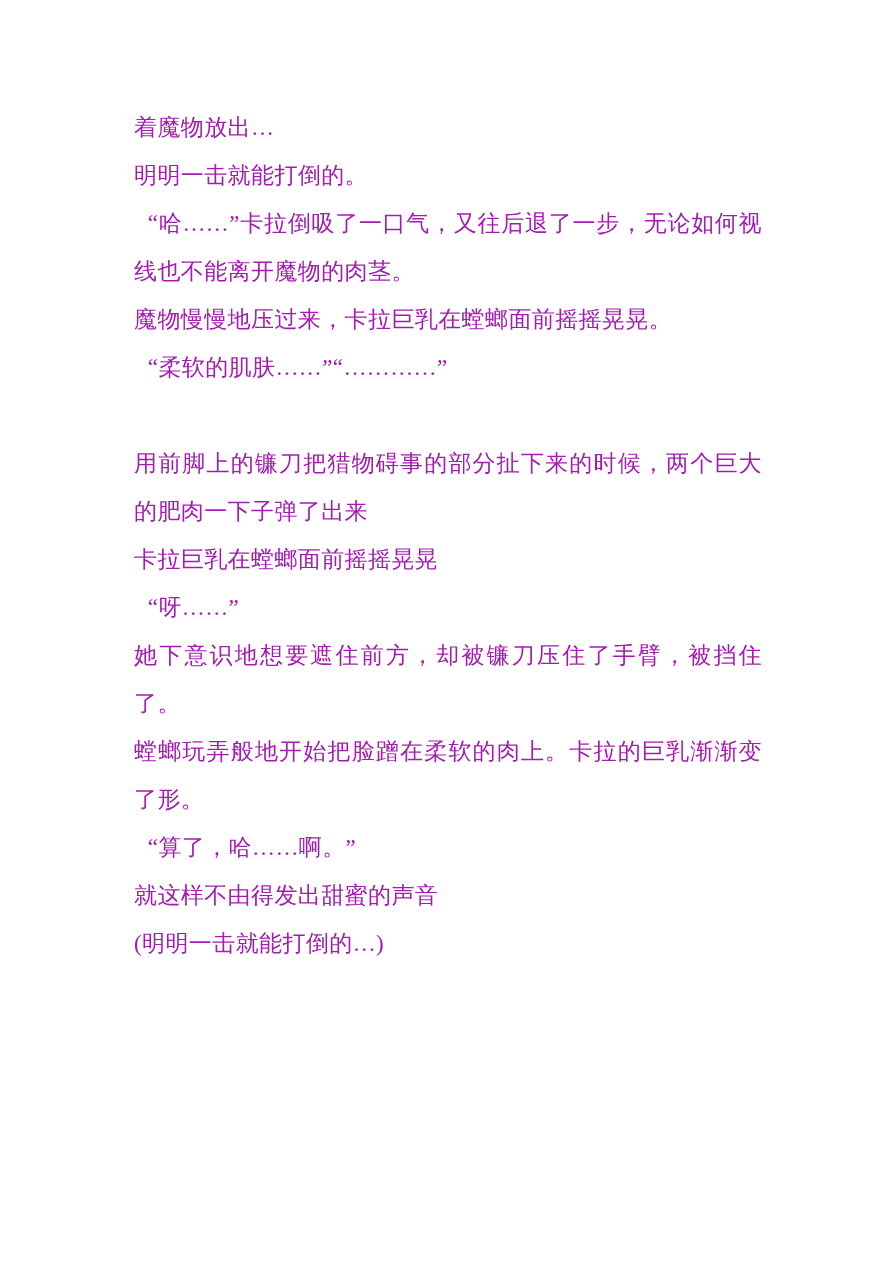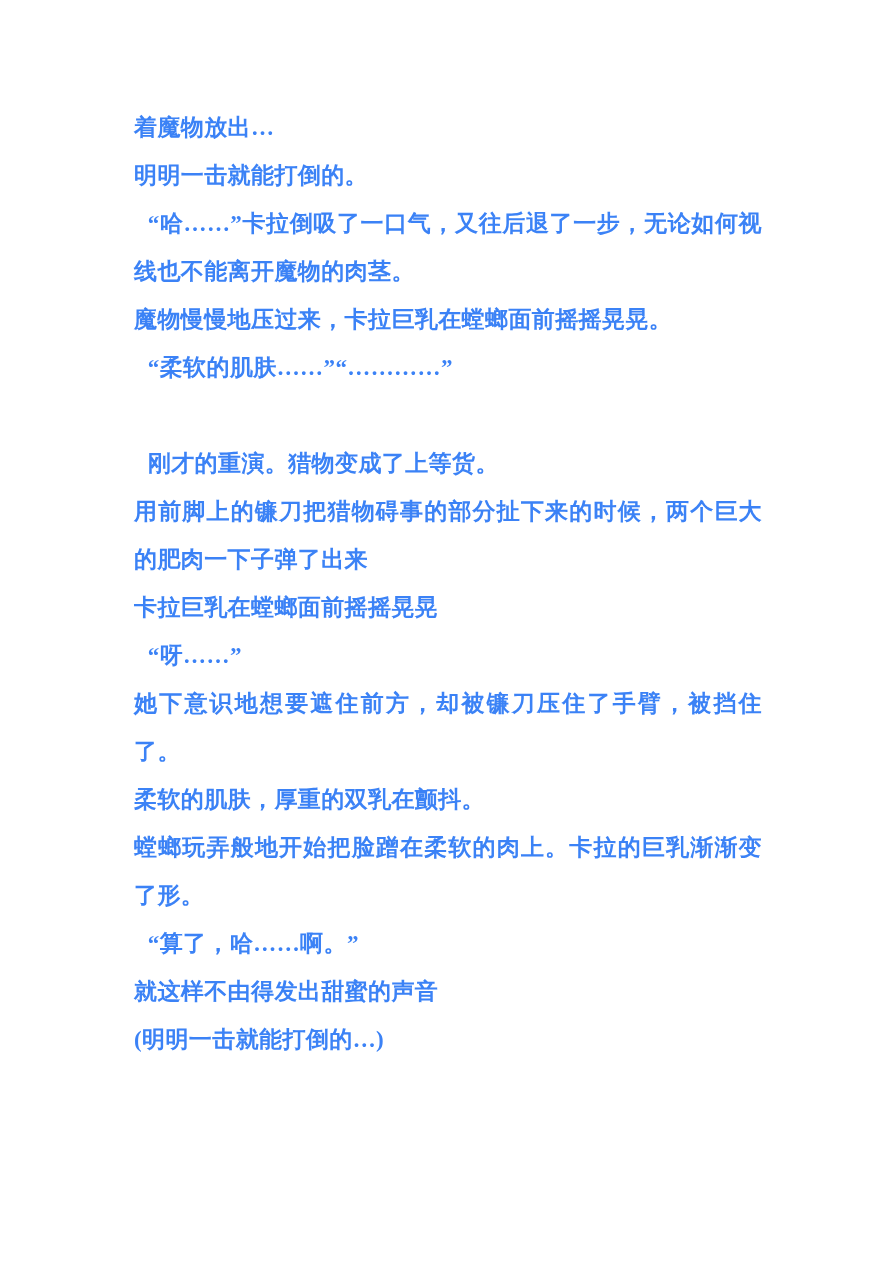--- a/index.html
+++ b/index.html
@@ -19,24 +19,23 @@
     width: 892px;
     height: 1262px;
     background: #ffffff;
     box-sizing: border-box;
     padding: 104px 130px 0 134px;
   }
   .text-body {
     font-size: 23px;
     line-height: 48px;
     letter-spacing: 0.4px;
-    color: #3b82f6;
+    color: #a21caf;
     text-align: justify;
     text-justify: inter-ideograph;
-    font-weight: bold;
   }
   .para {
     margin: 0;
     text-indent: 0;
   }
   .para.indent {
     text-indent: 0.6em;
   }
   .spacer {
     height: 48px;
@@ -49,25 +48,23 @@
   <div class="text-body">
 
     <p class="para">着魔物放出…</p>
     <p class="para">明明一击就能打倒的。</p>
     <p class="para indent">“哈……”卡拉倒吸了一口气，又往后退了一步，无论如何视线也不能离开魔物的肉茎。</p>
     <p class="para">魔物慢慢地压过来，卡拉巨乳在螳螂面前摇摇晃晃。</p>
     <p class="para indent">“柔软的肌肤……”“…………”</p>
 
     <div class="spacer"></div>
 
-    <p class="para indent">刚才的重演。猎物变成了上等货。</p>
     <p class="para">用前脚上的镰刀把猎物碍事的部分扯下来的时候，两个巨大的肥肉一下子弹了出来</p>
     <p class="para">卡拉巨乳在螳螂面前摇摇晃晃</p>
     <p class="para indent">“呀……”</p>
     <p class="para">她下意识地想要遮住前方，却被镰刀压住了手臂，被挡住了。</p>
-    <p class="para">柔软的肌肤，厚重的双乳在颤抖。</p>
     <p class="para">螳螂玩弄般地开始把脸蹭在柔软的肉上。卡拉的巨乳渐渐变了形。</p>
     <p class="para indent">“算了，哈……啊。”</p>
     <p class="para">就这样不由得发出甜蜜的声音</p>
     <p class="para">(明明一击就能打倒的…)</p>
 
   </div>
 </div>
 
 </body></html>

